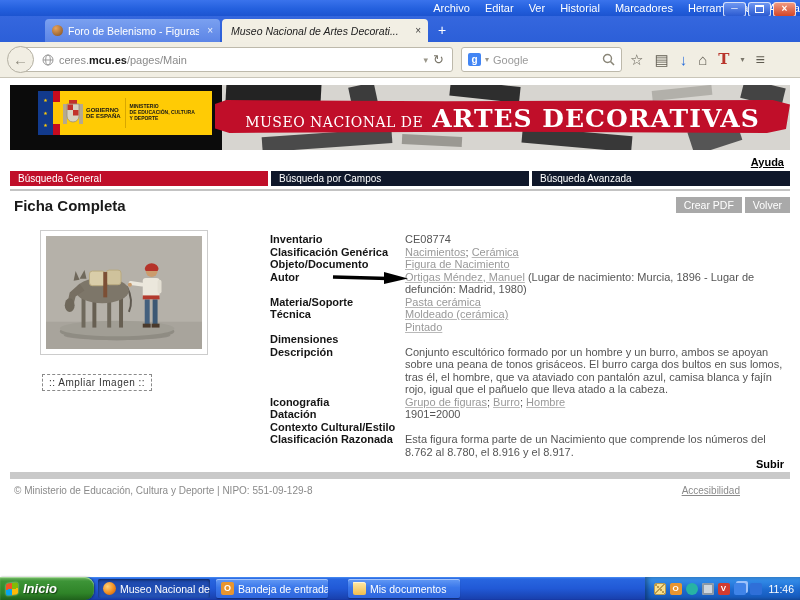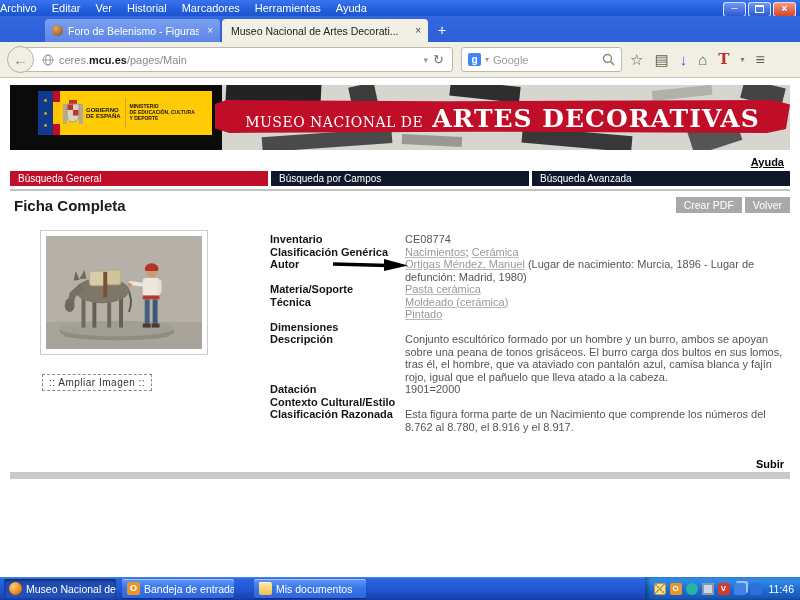--- a/index.html
+++ b/index.html
@@ -1,21 +1,21 @@
 <!DOCTYPE html>
 <html><head>
 <meta charset="utf-8">
 <style>
   html,body{margin:0;padding:0;background:#555;}
   .screen{position:relative;width:800px;height:600px;overflow:hidden;
     font-family:"Liberation Sans",sans-serif;background:#fff;}
 
   
   .titlebar{position:relative;height:16px;background:linear-gradient(180deg,#3a73ec 0%,#2460de 55%,#1c54d0 100%);}
-  .menubar{display:flex;gap:15px;align-items:center;height:16px;}
+  .menubar{display:flex;gap:15px;align-items:center;height:16px;padding-left:8px;justify-content:flex-end;}
   .menubar span{color:#fff;font-size:11px;cursor:default;}
   .winbtns{position:absolute;right:4px;top:2px;display:flex;gap:2px;}
   .wb{width:21px;height:13px;border-radius:3px;border:1px solid rgba(255,255,255,.8);
       color:#fff;font-size:9px;line-height:11px;text-align:center;
       background:linear-gradient(180deg,#6f97f2,#2a5ad0);}
   .wb.close{background:linear-gradient(180deg,#f09a80,#d44527);font-size:10px;font-weight:bold;}
   .winframe{display:inline-block;width:7px;height:5px;border:1px solid #fff;border-top:2px solid #fff;margin-top:2px;}
 
   
   .tabstrip{position:relative;height:26px;background:linear-gradient(180deg,#3567de,#2c5fd8);}
@@ -161,21 +161,21 @@
     </div>
   </div>
 
   <div class="tabstrip">
     <div class="tab tab-inactive">
       <span class="favicon"></span>
       <span class="tablabel">Foro de Belenismo - Figuras -...</span>
       <span class="tabclose">×</span>
     </div>
     <div class="tab tab-active">
-      <span class="tablabel" style="padding-left:9px;">Museo Nacional de Artes Decorati...</span>
+      <span class="tablabel" style="padding-left:9px;font-style:italic;">Museo Nacional de Artes Decorati...</span>
       <span class="tabclose">×</span>
     </div>
     <div class="newtab">+</div>
   </div>
 
   <div class="toolbar">
     <div class="backbtn">←</div>
     <div class="urlbar">
       <svg width="12" height="12" viewBox="0 0 12 12">
         <circle cx="6" cy="6" r="5" fill="none" stroke="#999" stroke-width="1"></circle>
@@ -312,20 +312,24 @@
     <div class="fields">
         <div class="frow">
           <div class="flabel">Inventario</div>
           <div class="fvalue"><span class="fplain">CE08774</span></div>
         </div>
         <div class="frow">
           <div class="flabel">Clasificación Genérica</div>
           <div class="fvalue"><a class="flink">Nacimientos</a><span class="fplain">; </span><a class="flink">Cerámica</a></div>
         </div>
         <div class="frow">
+          <div class="flabel">Objeto/Documento</div>
+          <div class="fvalue"><a class="flink">Figura de Nacimiento</a></div>
+        </div>
+        <div class="frow">
           <div class="flabel">Autor<svg class="author-arrow" viewBox="0 0 78 13">
               <line x1="1" y1="6" x2="56" y2="7.5" stroke="#000" stroke-width="3.6"></line>
               <polygon points="52,1 76,7.5 52,13" fill="#000"></polygon>
             </svg></div>
           <div class="fvalue"><a class="flink">Ortigas Méndez, Manuel</a><span class="fplain"> (Lugar de nacimiento: Murcia, 1896 - Lugar de defunción: Madrid, 1980)</span></div>
         </div>
         <div class="frow">
           <div class="flabel">Materia/Soporte</div>
           <div class="fvalue"><a class="flink">Pasta cerámica</a></div>
         </div>
@@ -334,37 +338,49 @@
           <div class="fvalue"><a class="flink">Moldeado (cerámica)</a><br><a class="flink">Pintado</a></div>
         </div>
         <div class="frow">
           <div class="flabel">Dimensiones</div>
         </div>
         <div class="frow">
           <div class="flabel">Descripción</div>
           <div class="fvalue"><span class="fplain">Conjunto escultórico formado por un hombre y un burro, ambos se apoyan sobre una peana de tonos grisáceos. El burro carga dos bultos en sus lomos, tras él, el hombre, que va ataviado con pantalón azul, camisa blanca y fajín rojo, igual que el pañuelo que lleva atado a la cabeza.</span></div>
         </div>
         <div class="frow">
+          <div class="flabel">Iconografia</div>
+          <div class="fvalue"><a class="flink">Grupo de figuras</a><span class="fplain">; </span><a class="flink">Burro</a><span class="fplain">; </span><a class="flink">Hombre</a></div>
+        </div>
+        <div class="frow">
           <div class="flabel">Datación</div>
           <div class="fvalue"><span class="fplain">1901=2000</span></div>
         </div>
         <div class="frow">
           <div class="flabel">Contexto Cultural/Estilo</div>
         </div>
         <div class="frow">
           <div class="flabel">Clasificación Razonada</div>
           <div class="fvalue"><span class="fplain">Esta figura forma parte de un Nacimiento que comprende los números del 8.762 al 8.780, el 8.916 y el 8.917.</span></div>
         </div>
       </div>
 
     <a class="subir">Subir</a>
     <div class="graybar"></div>
+    <div class="footerrow">
+      <span>© Ministerio de Educación, Cultura y Deporte | NIPO: 551-09-129-8</span>
+      <a class="accesslink">Accesibilidad</a>
+    </div>
   </div>
 
   <div class="taskbar">
+    <div class="startbtn">
+      <span class="winlogo"></span>
+      <span>Inicio</span>
+    </div>
     <div class="taskbtns">
       <div class="taskbtn active">
         <span class="ticon ticon-firefox"></span>
         <span>Museo Nacional de Ar...</span>
       </div>
       <div class="taskbtn">
         <span class="ticon ticon-outlook">O</span>
         <span>Bandeja de entrada -...</span>
       </div>
       <div class="taskbtn gapbefore">

